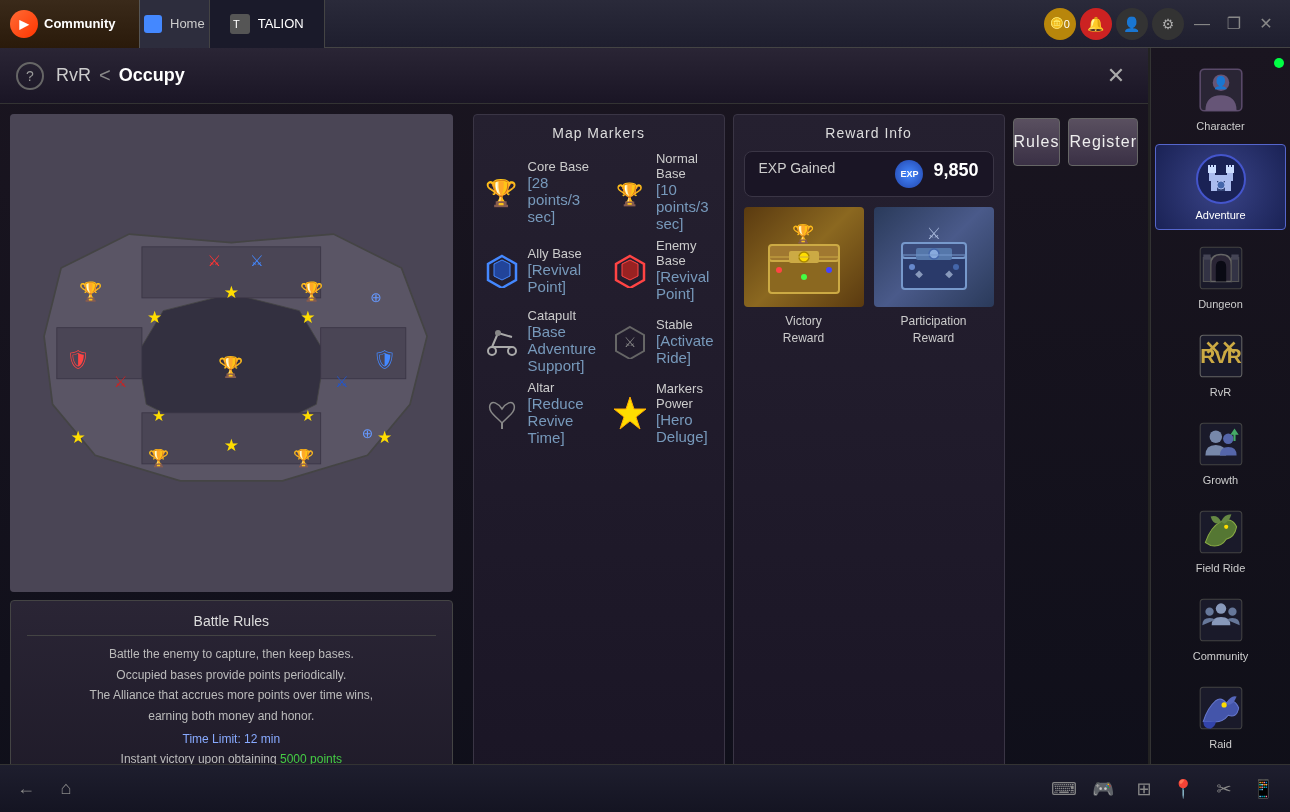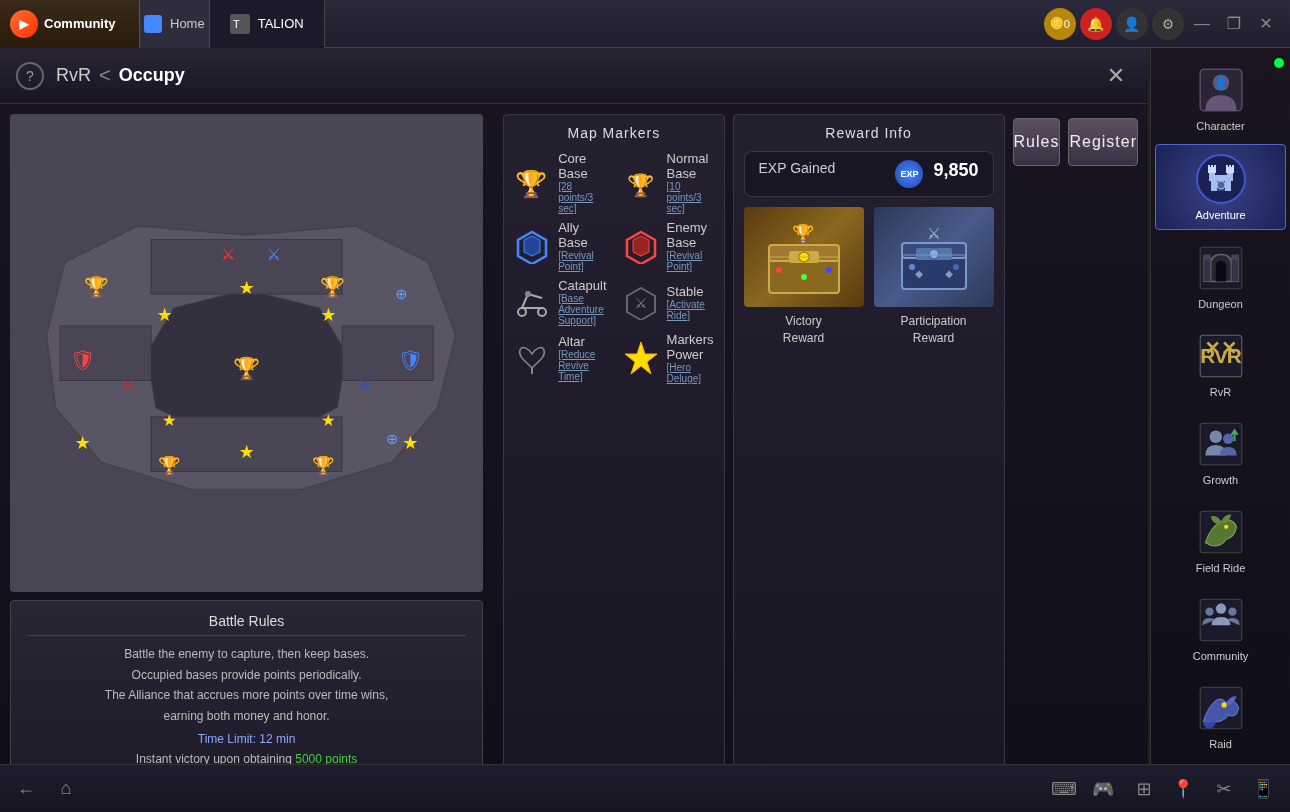--- a/index.html
+++ b/index.html
@@ -298,22 +298,21 @@
     .marker-text {
       display: flex;
       flex-direction: column;
     }
     .marker-name {
       color: #ccc;
       font-size: 13px;
     }
     .marker-desc {
       color: #7799bb;
-      font-size: 10px;
-      text-decoration: underline;
+      font-size: 15px;
     }
 
     
     .reward-section {
       background: linear-gradient(180deg, #252030 0%, #1a1525 100%);
       border: 1px solid #3a3545;
       border-radius: 4px;
       padding: 10px;
     }
 

